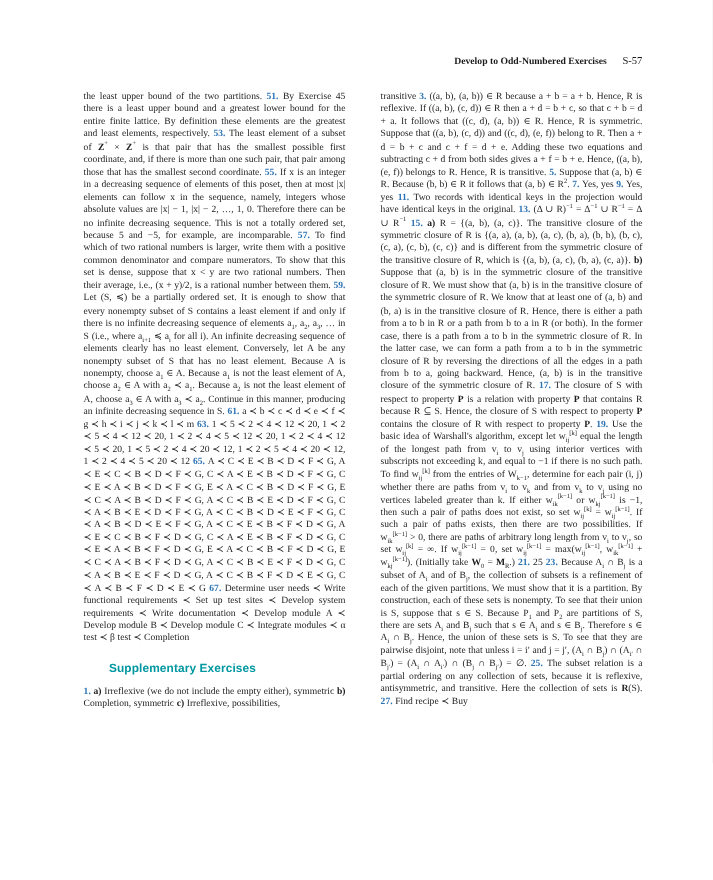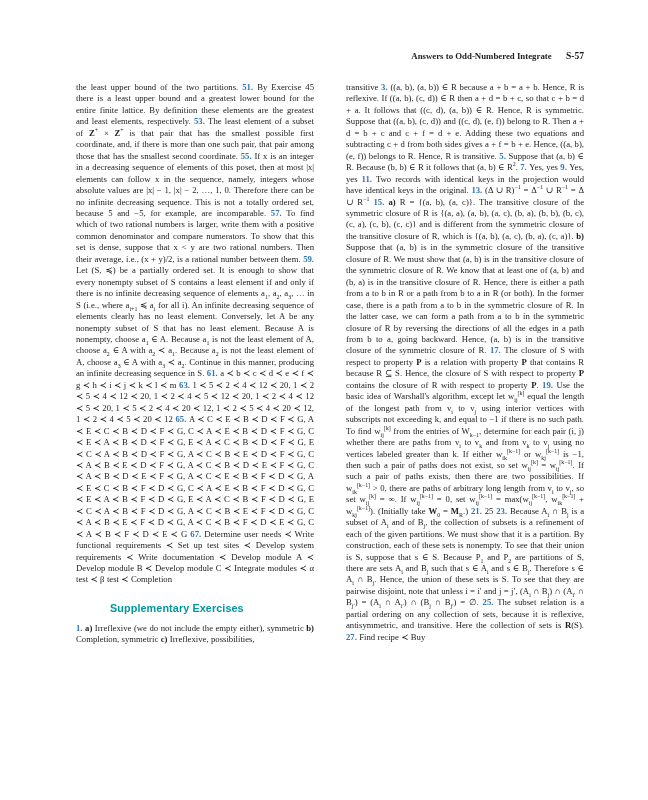--- a/index.html
+++ b/index.html
@@ -15,57 +15,57 @@
   }
   .running-head {
     position: absolute;
     top: 50px;
     right: 64px;
     font-size: 9px;
     text-align: right;
     white-space: nowrap;
   }
   .rh-title { font-weight: bold; font-size: 8.8px; }
-  .rh-page  { font-weight: bold; font-size: 9.6px; margin-left: 12px; }
+  .rh-page  { font-weight: normal; font-size: 9.6px; margin-left: 12px; }
   .col {
     position: absolute;
     top: 82px;
     width: 238px;
   }
   .col-left  { left: 76px; }
   .col-right { left: 346px; }
   .body-para {
     margin: 0;
     font-size: 8.7px;
     line-height: 11.45px;
     text-align: justify;
     word-spacing: 0.2px;
   }
   .section-heading {
-    margin: 16px 0 9px 11px;
+    margin: 16px 0 9px 0;
     font-family: "Liberation Sans", "DejaVu Sans", sans-serif;
     font-weight: bold;
     font-size: 10.8px;
     color: var(--heading-color, #0097a1);
     letter-spacing: 0.1px;
     padding-left: 23px;
   }
   .run { white-space: normal; }
   .run-num { font-weight: bold; color: var(--num-color, #2d74b5); }
   .run-b   { font-weight: bold; }
   .run-sup { font-size: 68%; vertical-align: super; line-height: 0; }
   .run-sub { font-size: 68%; vertical-align: sub; line-height: 0; }
 </style>
 </head>
 <body>
 
 <div class="page">
 
   <div class="running-head">
-    <span class="rh-title">Answers to Odd-Numbered Integrate</span>
+    <span class="rh-title">Develop to Odd-Numbered Exercises</span>
     <span class="rh-page">S-57</span>
   </div>
 
   <div class="col col-left">
     <p class="body-para"><span class="run run-plain">the least upper bound of the two partitions. </span><span class="run run-num">51. </span><span class="run run-plain">By Exercise 45 there is a least upper bound and a greatest lower bound for the entire finite lattice. By definition these elements are the greatest and least elements, respectively. </span><span class="run run-num">53. </span><span class="run run-plain">The least element of a subset of </span><span class="run run-b">Z</span><span class="run run-sup">+</span><span class="run run-plain"> × </span><span class="run run-b">Z</span><span class="run run-sup">+</span><span class="run run-plain"> is that pair that has the smallest possible first coordinate, and, if there is more than one such pair, that pair among those that has the smallest second coordinate. </span><span class="run run-num">55. </span><span class="run run-plain">If x is an integer in a decreasing sequence of elements of this poset, then at most |x| elements can follow x in the sequence, namely, integers whose absolute values are |x| − 1, |x| − 2, …, 1, 0. Therefore there can be no infinite decreasing sequence. This is not a totally ordered set, because 5 and −5, for example, are incomparable. </span><span class="run run-num">57. </span><span class="run run-plain">To find which of two rational numbers is larger, write them with a positive common denominator and compare numerators. To show that this set is dense, suppose that x &lt; y are two rational numbers. Then their average, i.e., (x + y)/2, is a rational number between them. </span><span class="run run-num">59. </span><span class="run run-plain">Let (S, ≼) be a partially ordered set. It is enough to show that every nonempty subset of S contains a least element if and only if there is no infinite decreasing sequence of elements a</span><span class="run run-sub">1</span><span class="run run-plain">, a</span><span class="run run-sub">2</span><span class="run run-plain">, a</span><span class="run run-sub">3</span><span class="run run-plain">, … in S (i.e., where a</span><span class="run run-sub">i+1</span><span class="run run-plain"> ≼ a</span><span class="run run-sub">i</span><span class="run run-plain"> for all i). An infinite decreasing sequence of elements clearly has no least element. Conversely, let A be any nonempty subset of S that has no least element. Because A is nonempty, choose a</span><span class="run run-sub">1</span><span class="run run-plain"> ∈ A. Because a</span><span class="run run-sub">1</span><span class="run run-plain"> is not the least element of A, choose a</span><span class="run run-sub">2</span><span class="run run-plain"> ∈ A with a</span><span class="run run-sub">2</span><span class="run run-plain"> ≺ a</span><span class="run run-sub">1</span><span class="run run-plain">. Because a</span><span class="run run-sub">2</span><span class="run run-plain"> is not the least element of A, choose a</span><span class="run run-sub">3</span><span class="run run-plain"> ∈ A with a</span><span class="run run-sub">3</span><span class="run run-plain"> ≺ a</span><span class="run run-sub">2</span><span class="run run-plain">. Continue in this manner, producing an infinite decreasing sequence in S. </span><span class="run run-num">61. </span><span class="run run-plain">a ≺ b ≺ c ≺ d ≺ e ≺ f ≺ g ≺ h ≺ i ≺ j ≺ k ≺ l ≺ m </span><span class="run run-num">63. </span><span class="run run-plain">1 ≺ 5 ≺ 2 ≺ 4 ≺ 12 ≺ 20, 1 ≺ 2 ≺ 5 ≺ 4 ≺ 12 ≺ 20, 1 ≺ 2 ≺ 4 ≺ 5 ≺ 12 ≺ 20, 1 ≺ 2 ≺ 4 ≺ 12 ≺ 5 ≺ 20, 1 ≺ 5 ≺ 2 ≺ 4 ≺ 20 ≺ 12, 1 ≺ 2 ≺ 5 ≺ 4 ≺ 20 ≺ 12, 1 ≺ 2 ≺ 4 ≺ 5 ≺ 20 ≺ 12 </span><span class="run run-num">65. </span><span class="run run-plain">A ≺ C ≺ E ≺ B ≺ D ≺ F ≺ G, A ≺ E ≺ C ≺ B ≺ D ≺ F ≺ G, C ≺ A ≺ E ≺ B ≺ D ≺ F ≺ G, C ≺ E ≺ A ≺ B ≺ D ≺ F ≺ G, E ≺ A ≺ C ≺ B ≺ D ≺ F ≺ G, E ≺ C ≺ A ≺ B ≺ D ≺ F ≺ G, A ≺ C ≺ B ≺ E ≺ D ≺ F ≺ G, C ≺ A ≺ B ≺ E ≺ D ≺ F ≺ G, A ≺ C ≺ B ≺ D ≺ E ≺ F ≺ G, C ≺ A ≺ B ≺ D ≺ E ≺ F ≺ G, A ≺ C ≺ E ≺ B ≺ F ≺ D ≺ G, A ≺ E ≺ C ≺ B ≺ F ≺ D ≺ G, C ≺ A ≺ E ≺ B ≺ F ≺ D ≺ G, C ≺ E ≺ A ≺ B ≺ F ≺ D ≺ G, E ≺ A ≺ C ≺ B ≺ F ≺ D ≺ G, E ≺ C ≺ A ≺ B ≺ F ≺ D ≺ G, A ≺ C ≺ B ≺ E ≺ F ≺ D ≺ G, C ≺ A ≺ B ≺ E ≺ F ≺ D ≺ G, A ≺ C ≺ B ≺ F ≺ D ≺ E ≺ G, C ≺ A ≺ B ≺ F ≺ D ≺ E ≺ G </span><span class="run run-num">67. </span><span class="run run-plain">Determine user needs ≺ Write functional requirements ≺ Set up test sites ≺ Develop system requirements ≺ Write documentation ≺ Develop module A ≺ Develop module B ≺ Develop module C ≺ Integrate modules ≺ α test ≺ β test ≺ Completion</span></p>
     <h2 class="section-heading">Supplementary Exercises</h2>
     <p class="body-para"><span class="run run-num">1. </span><span class="run run-b">a) </span><span class="run run-plain">Irreflexive (we do not include the empty either), symmetric </span><span class="run run-b">b) </span><span class="run run-plain">Completion, symmetric </span><span class="run run-b">c) </span><span class="run run-plain">Irreflexive, possibilities,</span></p>
   </div>
 
   <div class="col col-right">

